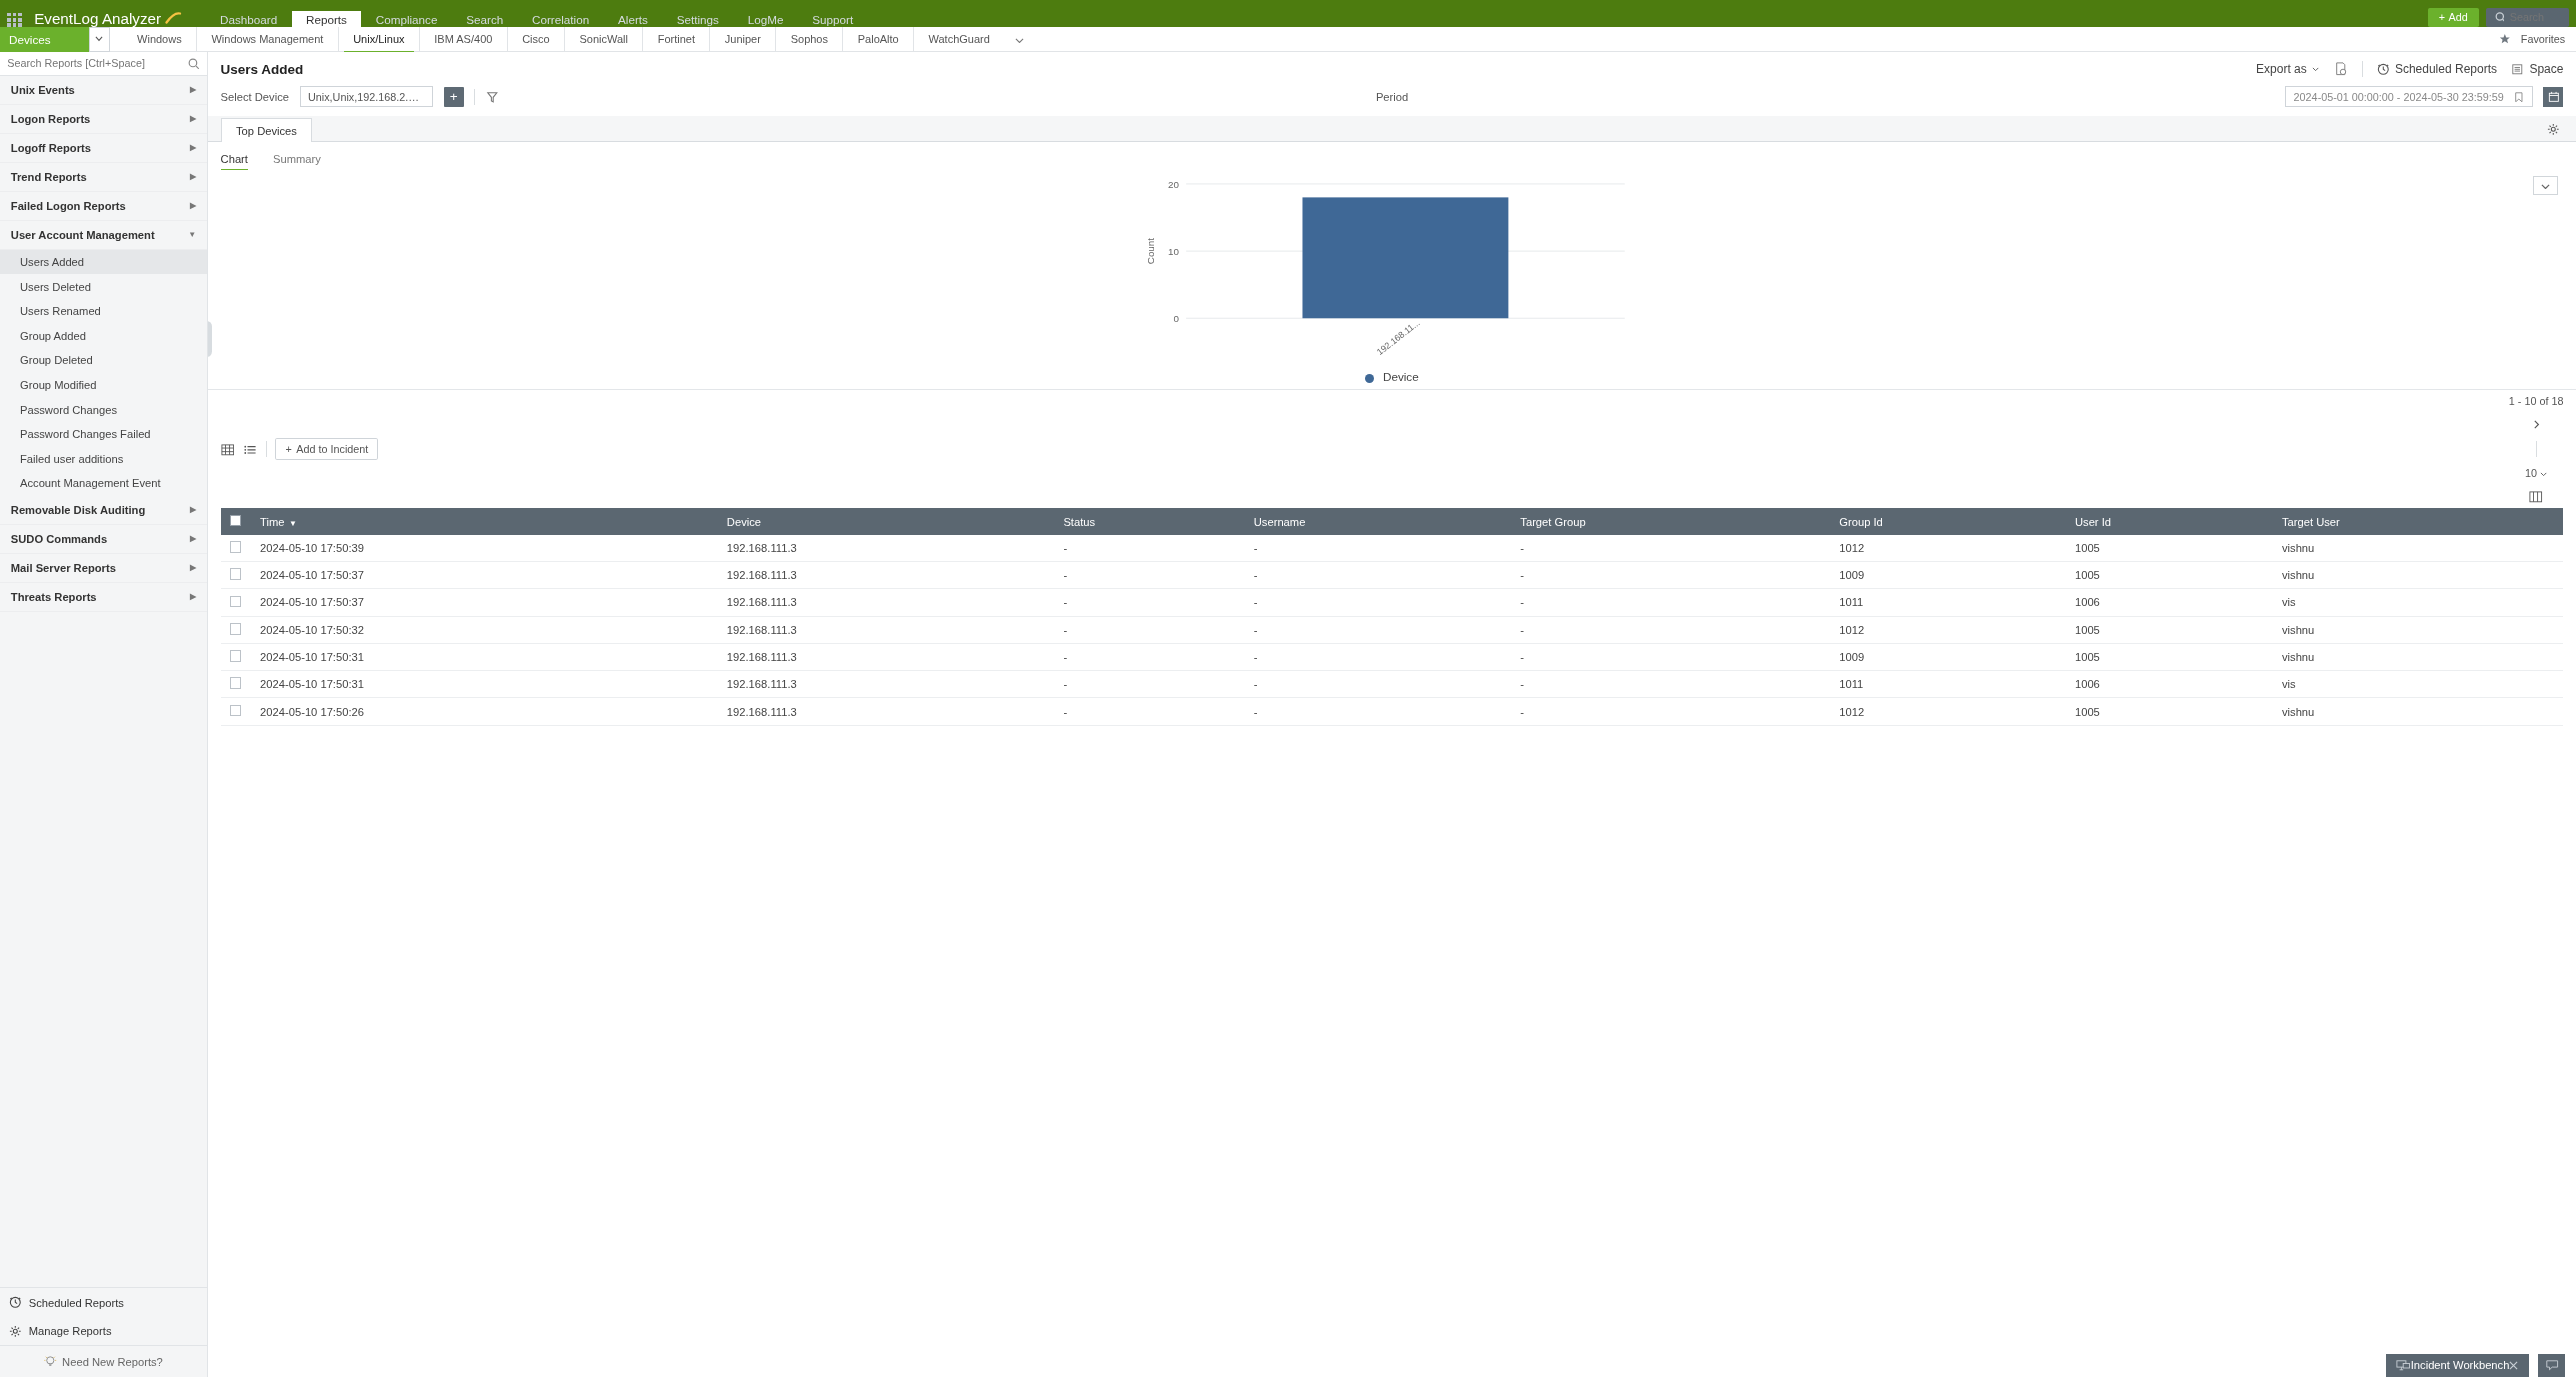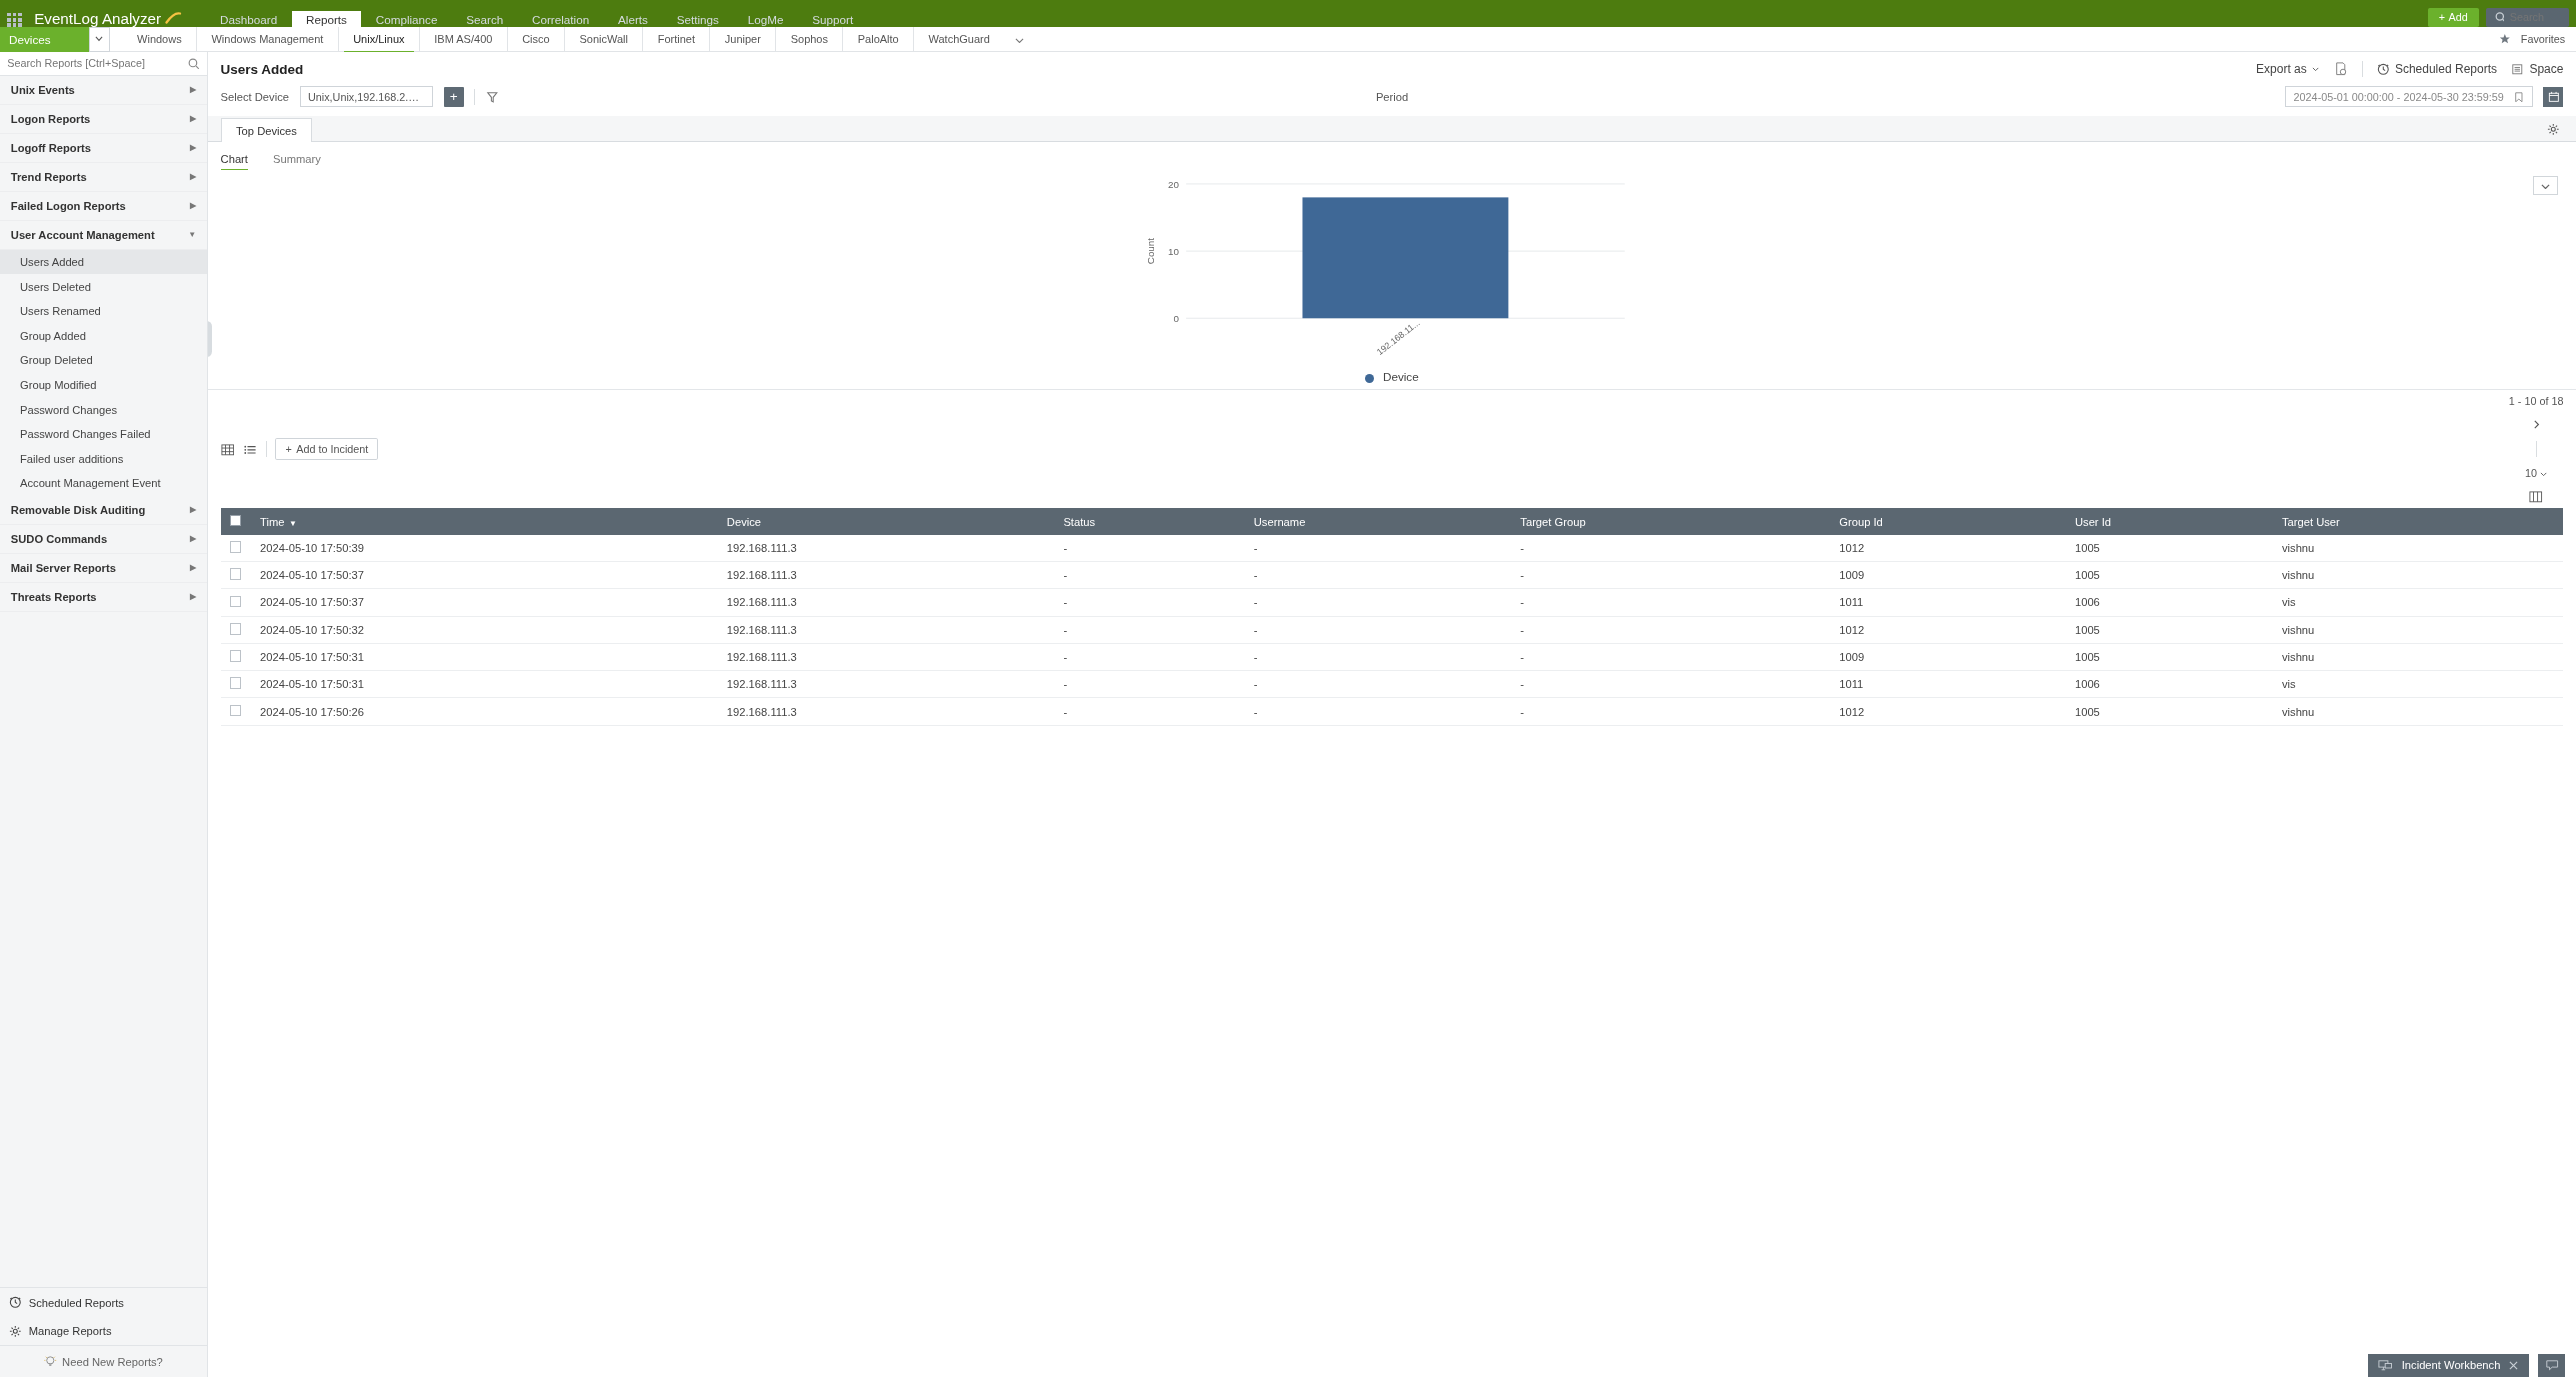--- a/index.html
+++ b/index.html
@@ -84,21 +84,21 @@
 
     .table-wrap { overflow: auto; flex: 1; padding: 0 12.6px 9px; }
     table { width: 100%; border-collapse: collapse; font-size: 11.2px; }
     thead th { background: #5b6771; color: #fff; font-weight: 500; text-align: left; padding: 6.3px 9px; position: sticky; top: 0; }
     thead th .sort { font-size: 8px; margin-left: 4.5px; }
     tbody td { padding: 6.3px 9px; border-bottom: 0.9px solid #eceef0; color: #444; }
     .chk { width: 11.7px; height: 11.7px; border: 0.9px solid #bcc2c8; display: inline-block; background: #fff; cursor: pointer; }
     thead .chk { border-color: #97a0a9; }
 
     .incident-wb { position: fixed; right: 10.8px; bottom: 0; display: flex; gap: 9px; }
-    .wb-bar { background: #5a6670; color: #fff; display: flex; align-items: center; padding: 5.4px 10.8px; gap: 9px; font-size: 11.2px; cursor: pointer; }
+    .wb-bar { background: #5a6670; color: #fff; display: flex; align-items: center; padding: 5.4px 10.8px; font-size: 11.2px; cursor: pointer; }
     .wb-btn { background: #5a6670; color: #fff; width: 27px; display: flex; align-items: center; justify-content: center; cursor: pointer; }
 
     svg { display: inline-block; vertical-align: middle; }
   </style>
 </head>
 <body>
 
 <div class="topbar">
   <div class="apps-icon">
       <span></span>

